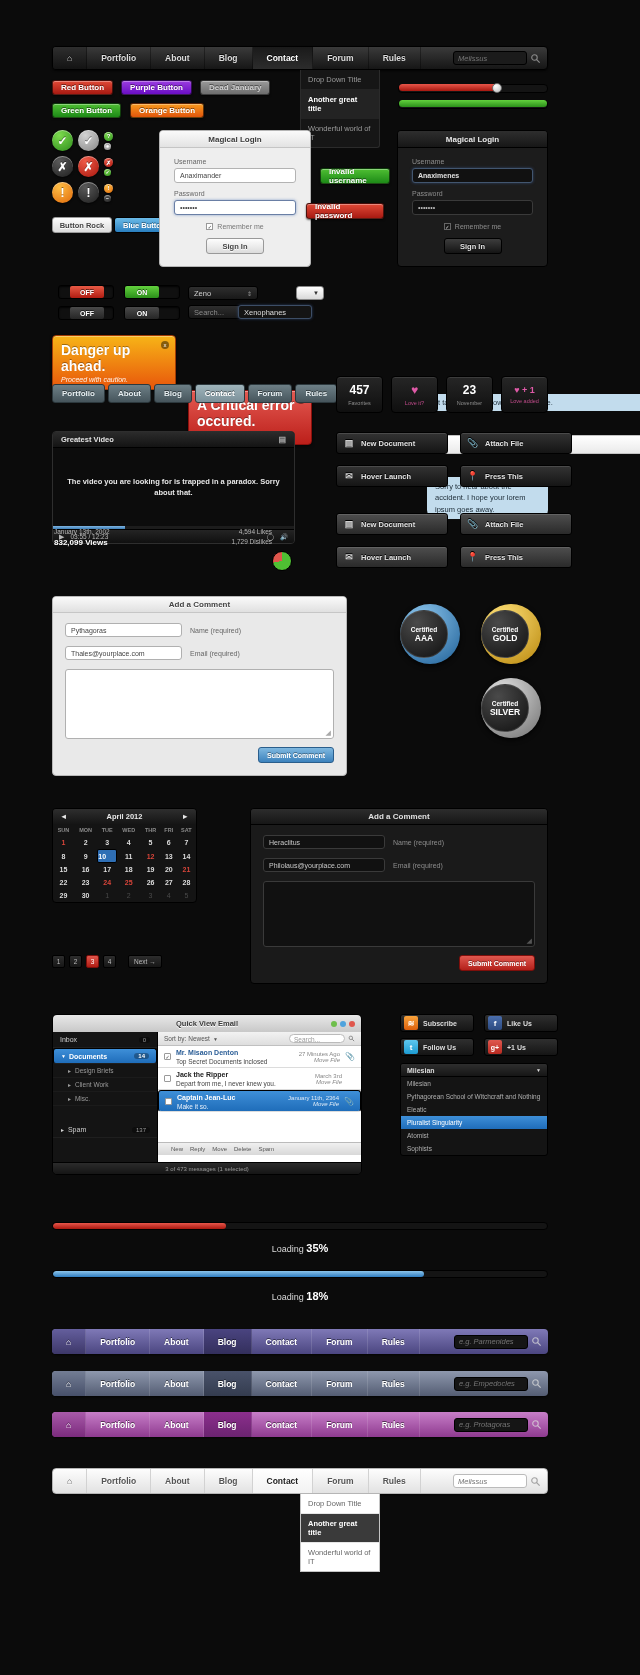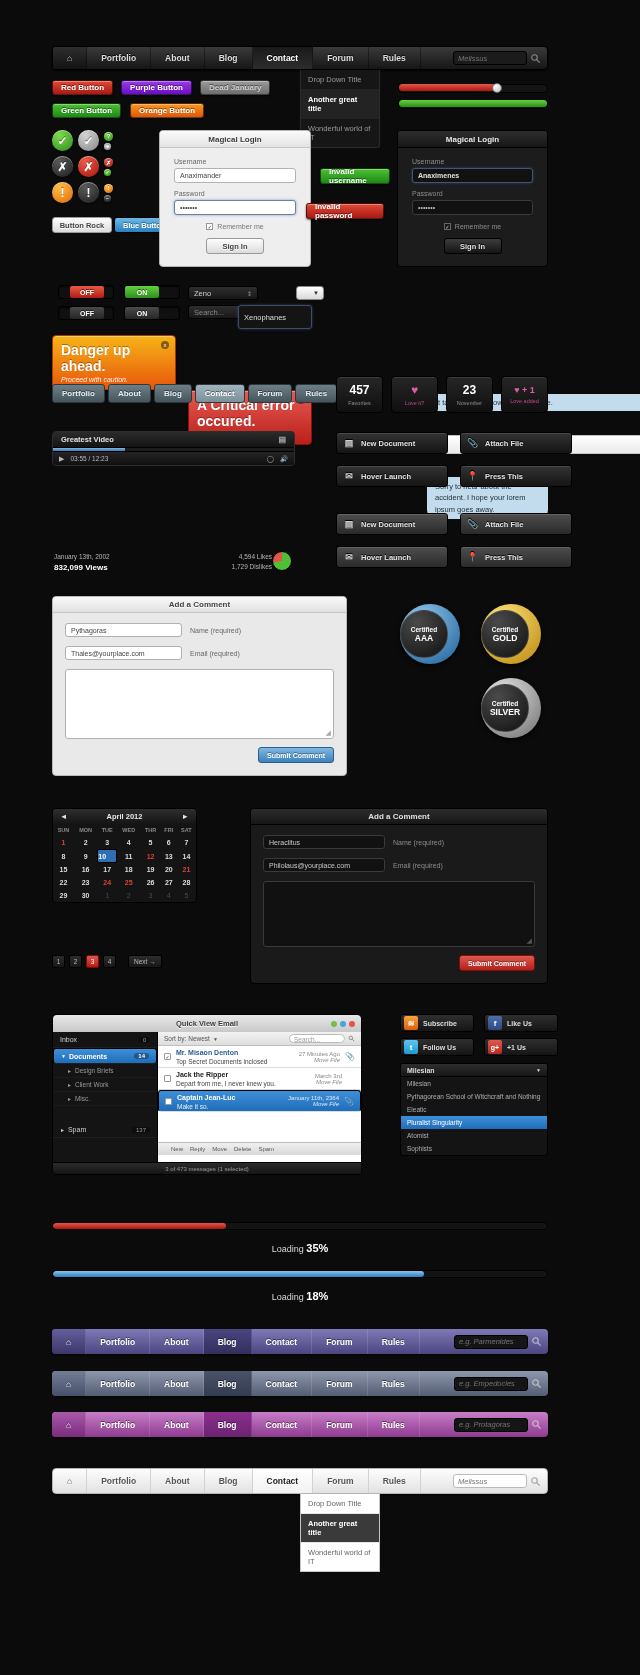--- a/index.html
+++ b/index.html
@@ -85,21 +85,21 @@
   .tog .knob { flex:1; }
   .t-off{background:linear-gradient(#e85a45,#b01c12);margin-left:11px;}
   .t-on{background:linear-gradient(#63d13e,#2b8f1a);}
   .t-offg{background:linear-gradient(#4a4a4a,#262626);color:#b5b5b5;margin-left:11px;}
   .t-ong{background:linear-gradient(#4a4a4a,#262626);color:#e2e2e2;}
 
   
   .sel { height:14px;background:linear-gradient(#2e2e2e,#181818);border:1px solid #000;border-radius:3px;
      display:flex;align-items:center;padding:0 5px;font-size:7.5px;color:#cfcfcf; }
   .sel .arrow{margin-left:auto;font-size:6px;color:#9a9a9a;}
-  .inp { height:24px;background:#141414;border:1px solid #3d4e66;border-radius:3px;
+  .inp { height:14px;background:#141414;border:1px solid #3d4e66;border-radius:3px;
      display:flex;align-items:center;padding:0 5px;font-size:7.5px;color:#dcdcdc;
      box-shadow:0 0 3px rgba(70,110,180,.5); }
   .selwhite{width:28px;height:14px;border-radius:3px;background:linear-gradient(#fff,#d9d9d9);
      border:1px solid #888;display:flex;align-items:center;justify-content:flex-end;padding-right:4px;
      font-size:6px;color:#333;}
 
   
   .alert{border-radius:4px;padding:6px 8px;position:relative;color:#fff;
      box-shadow:inset 0 1px 0 rgba(255,255,255,.35),0 1px 3px rgba(0,0,0,.7);}
   .a-warn{background:linear-gradient(#f7b417,#e8560b);border:1px solid #a33c04;}
@@ -430,31 +430,32 @@
   <div class="p active">Contact</div>
   <div class="p">Forum</div>
   <div class="p">Rules</div>
 </div>
 
 <div class="abs video" style="left:52px;top:431px;">
   <div class="head">
     <span>Greatest Video</span>
     <span style="margin-left:auto;font-size:8px;color:#aaa;">▤</span>
   </div>
+  <div class="stage">The video you are looking for is trapped in a paradox. Sorry about that.</div>
   <div class="vbar">
       <i></i>
     </div>
   <div class="ctrl">
     <span style="font-size:7px;">▶</span>
     <span>03:55 / 12:23</span>
     <span style="margin-left:auto;">◯</span>
     <span>🔊</span>
   </div>
 </div>
-<div class="abs" style="left:54px;top:553px;width:240px;display:flex;justify-content:space-between;">
+<div class="abs" style="left:54px;top:528px;width:240px;display:flex;justify-content:space-between;">
   <div>
     <div style="font-size:6.5px;color:#b5b5b5;">January 13th, 2002</div>
     <div style="font-size:8px;font-weight:bold;color:#fff;margin-top:3px;">832,099 Views</div>
   </div>
   <div style="text-align:right;padding-right:22px;">
     <div style="font-size:6.5px;color:#b5b5b5;">4,594 Likes</div>
     <div style="font-size:6.5px;color:#b5b5b5;margin-top:3px;">1,729 Dislikes</div>
   </div>
 </div>
 <div class="abs" style="left:272px;top:551px;width:20px;height:20px;border-radius:50%;background:conic-gradient(#4fbf33 0 72%,#e0564c 72% 100%);border:1px solid #000;"></div>

